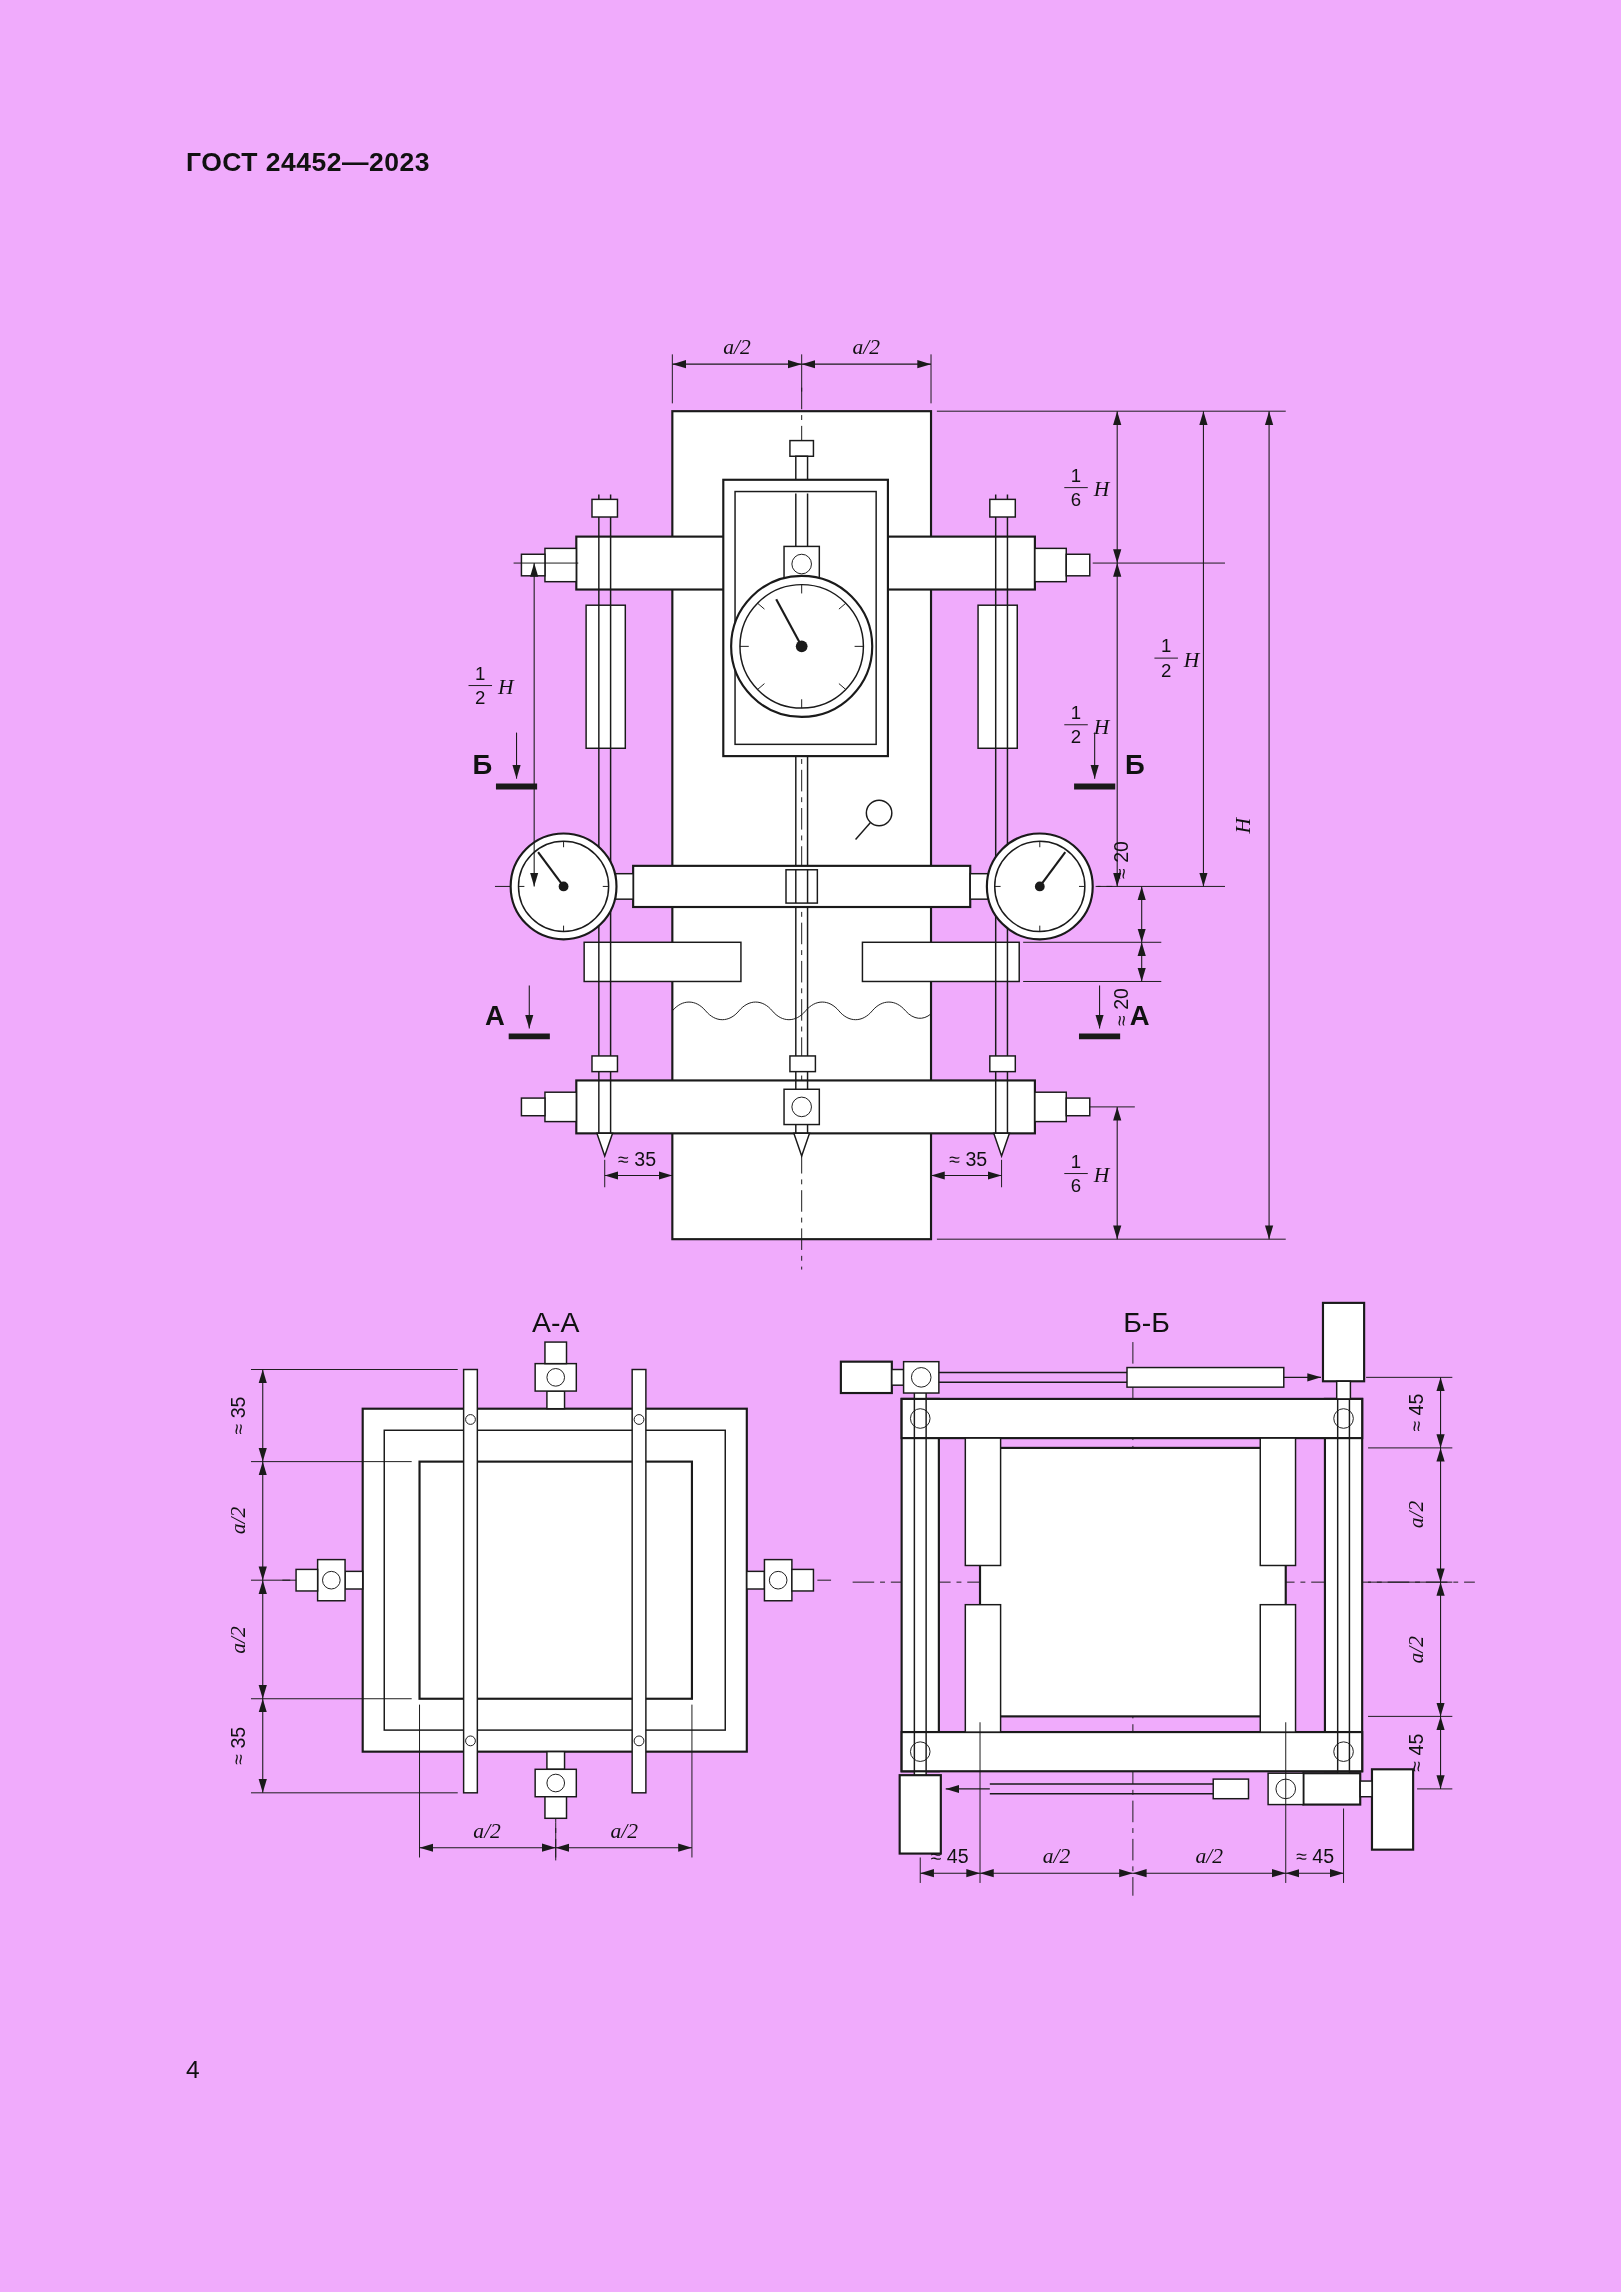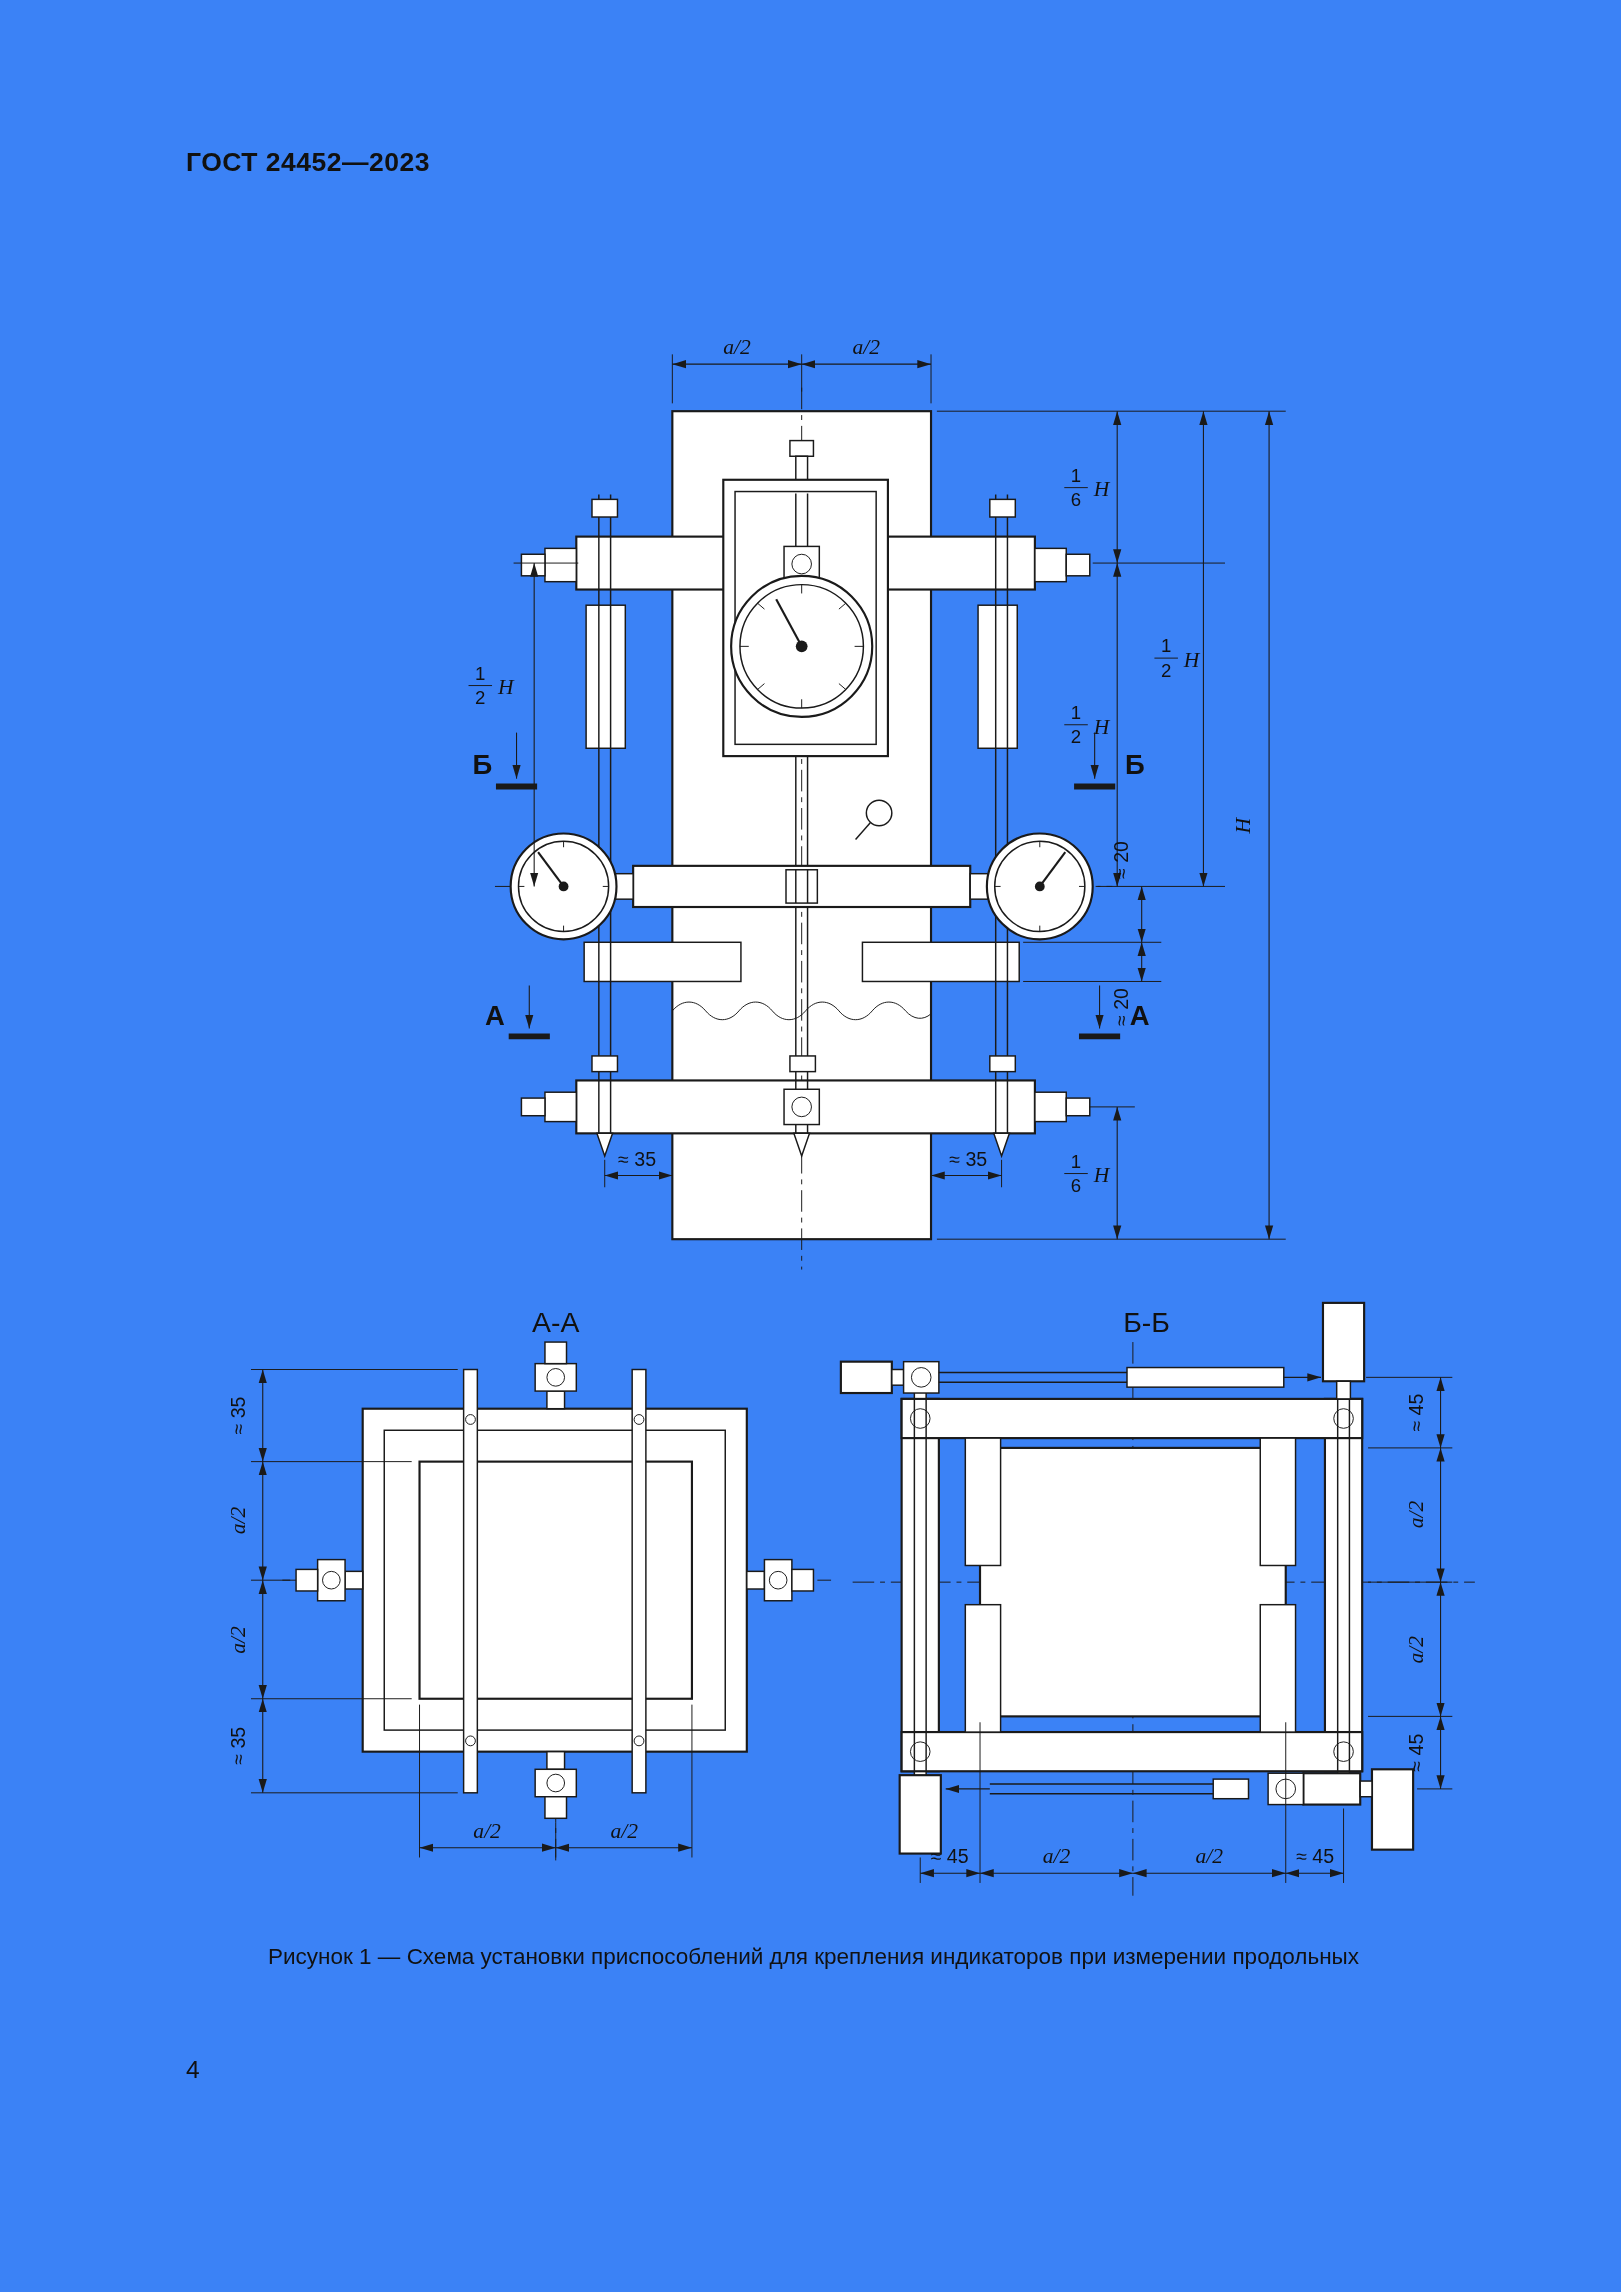--- a/index.html
+++ b/index.html
@@ -1,16 +1,16 @@
 <!DOCTYPE html>
 <html><head>
 <meta charset="utf-8">
 <style>
   html,body{margin:0;padding:0;background:#e8e8e8;}
-  .page{position:relative;width:1621px;height:2293px;background:#3b82f6;margin:0 auto;
+  .page{position:relative;width:1621px;height:2293px;background:#f0abfc;margin:0 auto;
         font-family:"Liberation Sans",sans-serif;color:#111;overflow:hidden;}
   .doc-header{position:absolute;left:186px;top:147px;font-size:26.5px;font-weight:bold;letter-spacing:0.5px;}
   .doc-paragraph{position:absolute;left:186px;top:208px;width:1274px;font-size:24.5px;line-height:37px;
         text-align:justify;text-indent:57px;}
   .fig-caption{position:absolute;left:147px;top:1939px;width:1333px;text-align:center;font-size:22.5px;line-height:35px;}
   .page-number{position:absolute;left:186px;top:2056px;font-size:24.5px;}
   svg{position:absolute;left:0;top:323px;}
   
   .s2 {stroke:#1a1a1a;stroke-width:2.2;fill:none}
   .s2f{stroke:#1a1a1a;stroke-width:2.2;fill:#fff}
@@ -406,18 +406,17 @@
         <line class="dim" x1="1312" y1="1912" x2="1371" y2="1912" marker-start="url(#arr)" marker-end="url(#arr)"></line>
         <text class="dimt" x="969" y="1902" text-anchor="middle">≈ 45</text>
         <text class="var" x="1078" y="1902" text-anchor="middle">a/2</text>
         <text class="var" x="1234" y="1902" text-anchor="middle">a/2</text>
         <text class="dimt" x="1342" y="1902" text-anchor="middle">≈ 45</text>
       </g>
     </g>
   </svg>
 
   <div class="fig-caption">
-    <div>Рисунок 1 — Схема установки приспособлений для крепления индикаторов при измерении продольных</div>
   </div>
 
   <div class="page-number">4</div>
 </div>
 
 
 </body></html>

